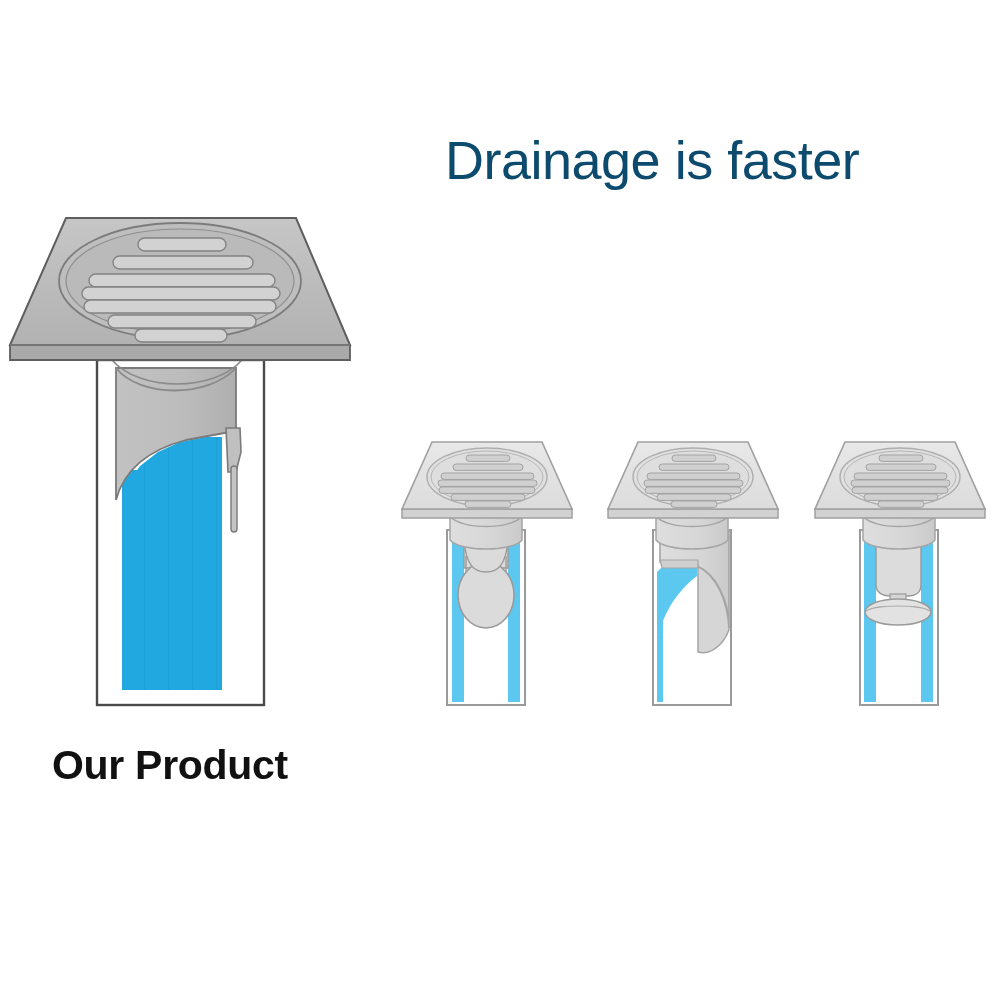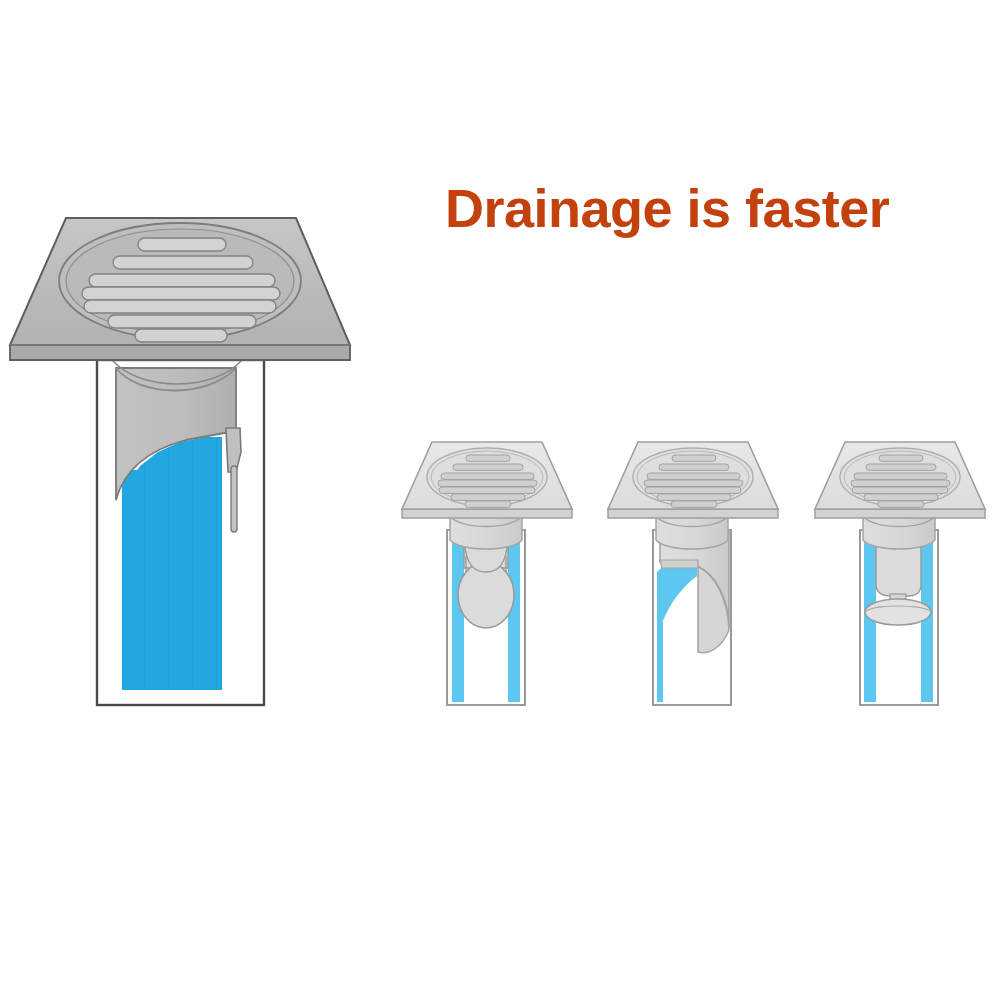--- a/index.html
+++ b/index.html
@@ -19,26 +19,25 @@
     left: 0; top: 0;
     width: 1000px;
     height: 1000px;
   }
   .headline {
     position: absolute;
     left: 445px;
     top: 133px;
     font-family: "Liberation Sans", sans-serif;
     font-size: 54px;
-    font-weight: 700;
-    color: #c2410c;
+    font-weight: 400;
+    color: #0c4a6e;
     letter-spacing: -0.5px;
     white-space: nowrap;
     line-height: 1;
-    margin-top: 48px;
   }
   .caption {
     position: absolute;
     left: 52px;
     top: 745px;
     font-family: "Liberation Sans", sans-serif;
     font-size: 41px;
     font-weight: 700;
     color: #111111;
     letter-spacing: -0.3px;
@@ -248,14 +247,15 @@
         <rect x="852" y="487" width="96" height="6.4" rx="3.2" fill="#D0D0D0" stroke="#A3A3A3" stroke-width="1"></rect>
         <rect x="864" y="494" width="74" height="6.4" rx="3.2" fill="#D0D0D0" stroke="#A3A3A3" stroke-width="1"></rect>
         <rect x="878" y="501" width="46" height="6.4" rx="3.2" fill="#D0D0D0" stroke="#A3A3A3" stroke-width="1"></rect>
       </g>
     </g>
 
   </svg>
 
   <div class="headline">Drainage is faster</div>
 
+  <div class="caption">Our Product</div>
 
 </div>
 
 </body></html>

